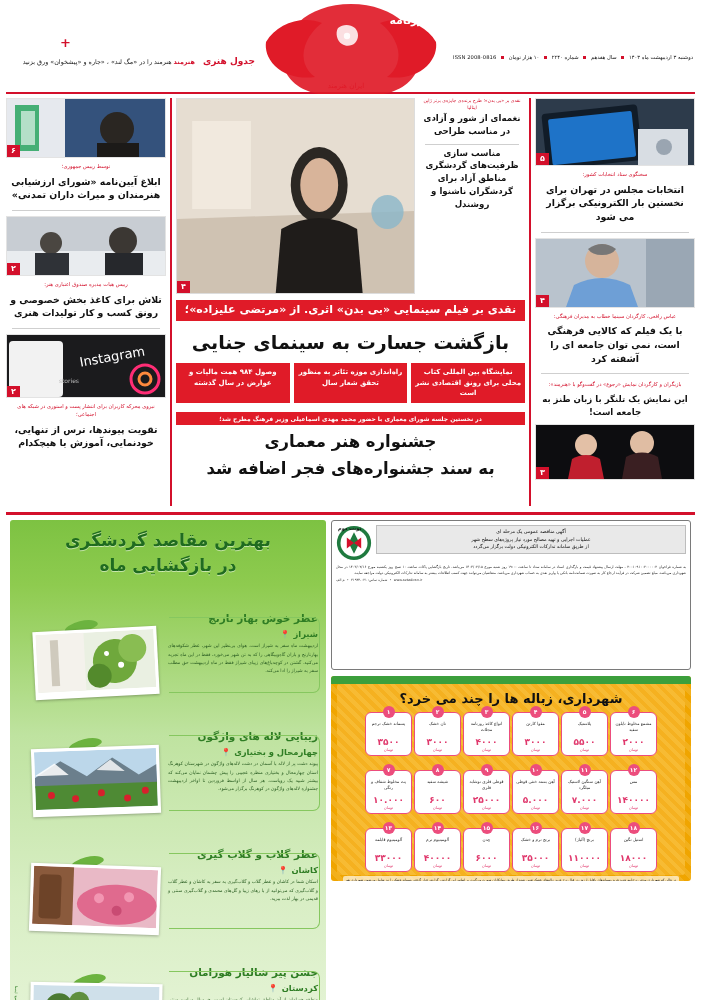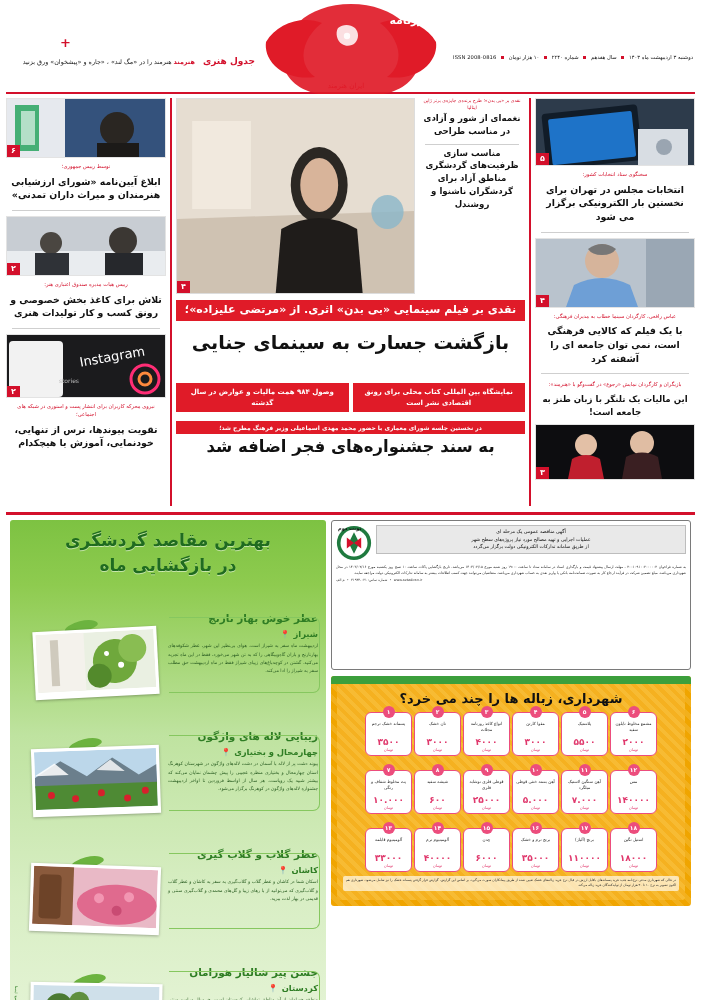--- a/index.html
+++ b/index.html
@@ -51,21 +51,21 @@
   .mid-briefs{width:106px;display:flex;flex-direction:column;}
   .brief{padding-bottom:4px;}
   .brief .k{color:#d3102b;font-size:4.6px;text-align:center;line-height:1.5;}
   .brief .t{font-size:8.6px;font-weight:bold;text-align:center;line-height:1.5;color:#111;}
   .redbar{
     background:#e01b28;color:#fff;font-size:11px;font-weight:bold;text-align:center;
     padding:2px 4px;line-height:1.5;
   }
   .bighd{font-size:19px;font-weight:bold;text-align:center;color:#111;line-height:1.5;padding:4px 2px;}
   .bighd2{font-size:16.5px;font-weight:bold;text-align:center;color:#111;line-height:1.5;padding:2px;}
-  .tri-boxes{display:flex;flex-direction:row-reverse;gap:4px;margin-top:20px;}
+  .tri-boxes{display:flex;flex-direction:row-reverse;gap:4px;margin-top:0;}
   .tri-boxes .redbar{flex:1;font-size:7px;padding:4px 3px;}
   .thick-rule{height:3px;background:#d3102b;margin:6px 6px 0;}
   
   .bottom{display:flex;flex-direction:row-reverse;gap:5px;padding:5px 10px;height:auto;justify-content:space-between;}
   .tourism{
     width:316px;background:linear-gradient(180deg,#7dc242 0%,#8ecb4f 12%,#bfe3a0 40%,#d8eec4 70%,#e8f5da 100%);
     border-radius:3px;padding:6px 8px 8px;box-sizing:border-box;position:relative;
   }
   .tourism h2{
     margin:2px 0 6px;font-size:17px;line-height:1.45;color:#1f6b1f;text-align:center;font-weight:bold;
@@ -90,21 +90,21 @@
   .ad-box{border:1px solid #7a7a7a;border-radius:3px;padding:4px;background:#fff;position:relative;height:150px;box-sizing:border-box;}
   .ad-head{display:flex;flex-direction:row-reverse;align-items:flex-start;gap:4px;}
   .ad-logo{width:36px;height:36px;flex:none;}
   .ad-band{flex:1;background:#e9e9e9;border:1px solid #bdbdbd;padding:2px 3px;}
   .ad-band .l1{font-size:4.8px;text-align:center;color:#111;line-height:1.6;}
   .ad-nobat{position:absolute;left:6px;top:4px;font-size:5px;color:#111;font-weight:bold;}
   .ad-body{font-size:3.5px;line-height:1.75;color:#1a1a1a;text-align:justify;margin-top:3px;direction:rtl;}
   .ad-foot{font-size:3.4px;text-align:left;margin-top:2px;color:#333;}
   
   .waste{
-    border-radius:3px;overflow:hidden;position:relative;height:230px;
+    border-radius:3px;overflow:hidden;position:relative;height:205px;
     background:repeating-linear-gradient(45deg,#f0a500 0 5px,#f2b01c 5px 10px);
   }
   .waste-top{height:8px;background:#3c9f3c;}
   .waste-inner{position:absolute;inset:8px 6px 6px;background:
      repeating-linear-gradient(45deg,#f5b120 0 4px,#f7bb33 4px 8px);
      border-radius:3px;padding:4px;box-sizing:border-box;}
   .waste h3{margin:3px 0 6px;text-align:center;font-size:13px;font-weight:bold;color:#111;}
   .wgrid{display:flex;flex-direction:row-reverse;flex-wrap:wrap;gap:14px 2px;justify-content:center;}
   .wcard{
     width:47px;background:#fff;border:1.5px solid #ec4d7d;border-radius:6px;
@@ -249,24 +249,26 @@
             <div class="t">مناسب سازی ظرفیت‌های گردشگری مناطق آزاد برای گردشگران ناشنوا و روشندل</div>
           </div>
         </div>
       </div>
 
       <div class="redbar" style="margin-top:3px">نقدی بر فیلم سینمایی «بی بدن» اثری. از «مرتضی علیزاده»؛</div>
       <div class="bighd">بازگشت جسارت به سینمای جنایی</div>
 
       <div class="tri-boxes">
         <div class="redbar">وصول ۹۸۴ همت مالیات و عوارض در سال گذشته</div>
+        <div class="redbar">راه‌اندازی موزه تئاتر به منظور تحقق شعار سال</div>
         <div class="redbar">نمایشگاه بین المللی کتاب محلی برای رونق اقتصادی نشر است</div>
       </div>
 
       <div class="redbar" style="margin-top:6px;font-size:6px">در نخستین جلسه شورای معماری با حضور محمد مهدی اسماعیلی وزیر فرهنگ مطرح شد؛</div>
+      <div class="bighd2">جشنواره هنر معماری</div>
       <div class="bighd2" style="margin-top:-4px">به سند جشنواره‌های فجر اضافه شد</div>
     </div>
 
     <div class="vrule"></div>
 
     <div class="col col-side">
 
       <div class="photo" style="height:66px">
         <svg width="160" height="66">
           <rect width="160" height="66" fill="#2d3b4b"></rect>
@@ -291,21 +293,21 @@
           <rect x="112" y="0" width="48" height="68" fill="#9aa7b4"></rect>
         </svg>
         <div class="pg-num">۴</div>
       </div>
       <div class="kicker">عباس رافعی، کارگردان سینما خطاب به مدیران فرهنگی:</div>
       <div class="hd sm">با یک فیلم که کالایی فرهنگی است، نمی توان جامعه ای را آشفته کرد</div>
 
       <div class="sep"></div>
 
       <div class="kicker">بازیگران و کارگردان نمایش «رجوع» در گفت‌وگو با «هنرمند»:</div>
-      <div class="hd xs">این مالیات یک تلنگر با زبان طنز به جامعه است!</div>
+      <div class="hd xs">این نمایش یک تلنگر با زبان طنز به جامعه است!</div>
       <div class="photo" style="height:54px">
         <svg width="160" height="54">
           <rect width="160" height="54" fill="#0d0d10"></rect>
           <circle cx="52" cy="20" r="11" fill="#e3c0a6"></circle>
           <path d="M38 34 q14 -8 28 0 L70 54 L34 54 Z" fill="#c01f2e"></path>
           <circle cx="108" cy="18" r="12" fill="#e0bda3"></circle>
           <path d="M92 32 q16 -9 32 0 L128 54 L88 54 Z" fill="#3a1f22"></path>
         </svg>
         <div class="pg-num">۳</div>
       </div>

